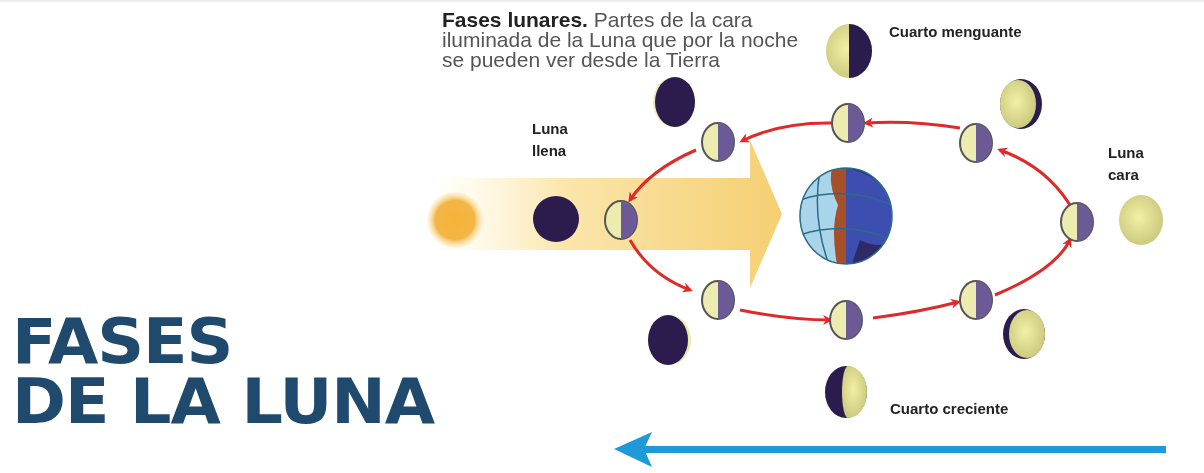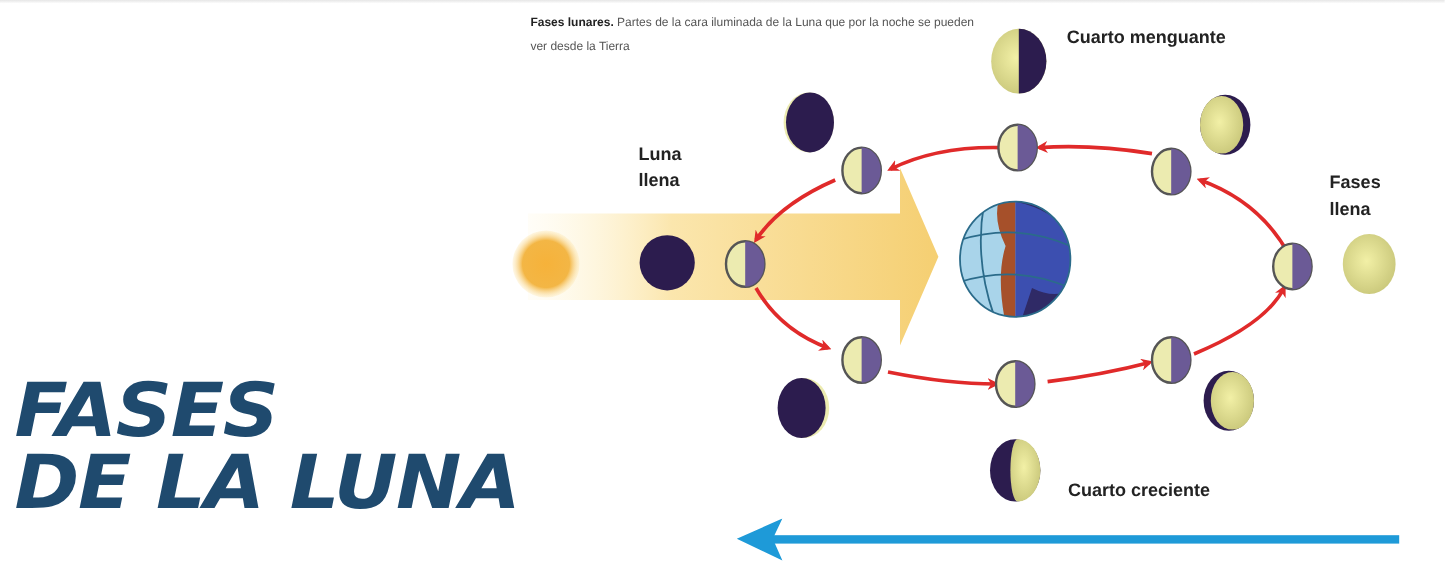--- a/index.html
+++ b/index.html
@@ -12,26 +12,25 @@
     position: absolute; left: 0; top: 0; width: 1204px; height: 3px;
     background: linear-gradient(#e6e6e6, #ffffff);
   }
   .title {
     position: absolute; left: 12px; top: 312px;
     color: #1f4a6e;
     font-family: "DejaVu Sans", sans-serif;
     font-weight: bold;
     font-size: 62px; line-height: 60px;
     letter-spacing: -1px;
-    font-style: italic;
   }
   .title div { white-space: nowrap; transform: scaleX(1.05); transform-origin: left; }
   .caption {
     position: absolute; left: 442px; top: 10px;
-    font-size: 10px; line-height: 20px; color: #555;
+    font-size: 21px; line-height: 20px; color: #555;
     width: 380px;
   }
   .caption b { color: #222; }
   .label {
     position: absolute; font-weight: bold; color: #222; font-size: 15px; line-height: 22px;
   }
   svg#diagram { position: absolute; left: 0; top: 0; }
   .blue-arrow { position: absolute; left: 612px; top: 432px; }
 </style>
 </head>
@@ -163,21 +162,21 @@
       <path d="M2,-26 A19,26 0 0,1 2,26 A6,26 0 0,1 2,-26 Z" fill="url(#fullMoon)"></path>
     </g>
   </g>
 </svg>
 
 <div class="caption">
   <b>Fases lunares.</b><span> Partes de la cara iluminada de la Luna que por la noche se pueden ver desde la Tierra</span>
 </div>
 
 <div class="label" style="left:532px; top:118px; width:60px;">Luna llena</div>
-<div class="label" style="left:1108px; top:142px; width:48px;">Fases llena</div>
+<div class="label" style="left:1108px; top:142px; width:48px;">Luna cara</div>
 <div class="label" style="left:889px; top:21px;text-align:center;">Cuarto menguante</div>
 <div class="label" style="left:890px; top:398px;text-align:center;">Cuarto creciente</div>
 
 <div class="title">
   <div>FASES</div>
   <div>DE LA LUNA</div>
 </div>
 
 <svg class="blue-arrow" width="560" height="40" viewBox="0 0 560 40">
   <rect x="30" y="14" width="524" height="7" fill="#1e9ad8"></rect>

